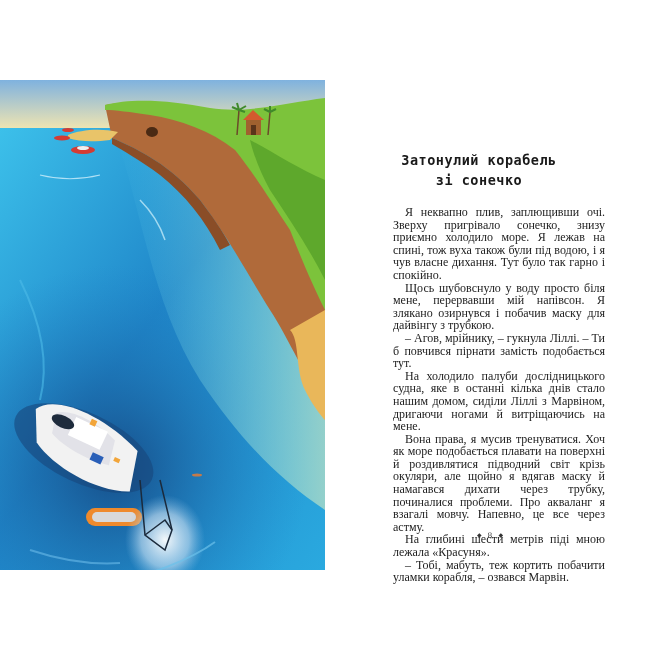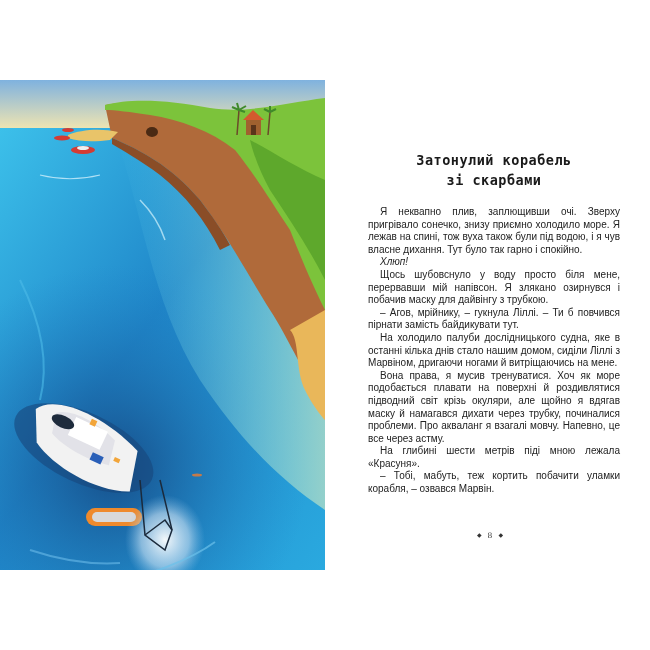--- a/index.html
+++ b/index.html
@@ -1,23 +1,23 @@
 <!DOCTYPE html>
 <html><head>
   <meta charset="utf-8">
   <style>
     html, body { margin: 0; padding: 0; background: #ffffff; }
     body { width: 650px; height: 650px; position: relative; overflow: hidden; font-family: "DejaVu Serif", serif; }
     .spread { position: absolute; inset: 0; }
     .illustration { position: absolute; left: 0; top: 80px; width: 325px; height: 490px; overflow: hidden; }
     .illustration svg { display: block; width: 325px; height: 490px; }
-    .text-page { position: absolute; left: 368px; top: 140px; width: 252px; }
+    .text-page { position: absolute; left: 353px; top: 140px; width: 252px; }
     .chapter-title { font-family: "DejaVu Sans Mono", "Liberation Mono", monospace; font-size: 13.5px; letter-spacing: 0.5px; text-align: center; line-height: 20px; color: #1a1a1a; margin: 10px 0 16px 0; }
     .chapter-title span { display: block; }
-    .body-text { font-family: Liberation Sans, sans-serif; font-size: 10px; line-height: 12.6px; color: #222; text-align: justify; hyphens: manual; }
+    .body-text { font-family: Liberation Serif, serif; font-size: 12px; line-height: 12.6px; color: #222; text-align: justify; hyphens: manual; margin-left: 40px; }
     .body-text p { margin: 0; text-indent: 12px; }
     .body-text p.interj { font-style: italic; }
     .folio { position: absolute; left: 450px; top: 531px; width: 80px; text-align: center; font-family: "DejaVu Serif", serif; font-size: 7.5px; color: #333; }
     .folio .orn { font-size: 6px; margin: 0 6px; color: #333; vertical-align: 1px; }
   </style>
 </head>
 <body>
 
 <div class="spread">
 
@@ -113,27 +113,26 @@
 
       <path d="M30,470 C60,480 90,485 120,483" stroke="#5fb2e2" stroke-width="2" fill="none" opacity="0.7"></path>
       <path d="M120,500 C150,495 190,480 215,462" stroke="#6bc0ea" stroke-width="2" fill="none" opacity="0.7"></path>
       <path d="M20,200 C40,240 50,280 40,320" stroke="#4dbbe7" stroke-width="2" fill="none" opacity="0.6"></path>
     </svg>
   </div>
 
   <div class="text-page">
     <h1 class="chapter-title">
       <span>Затонулий корабель</span>
-      <span>зі скарбами</span>
+      <span>зі сонечко</span>
     </h1>
     <div class="body-text">
       <p>Я неквапно плив, заплющивши очі. Зверху пригрівало сонечко, знизу приємно холодило море. Я лежав на спині, тож вуха також були під водою, і я чув власне дихання. Тут було так гарно і спокійно.</p>
-      <p class="interj">Хлюп!</p>
       <p>Щось шубовснуло у воду просто біля мене, перервавши мій напівсон. Я злякано озирнувся і побачив маску для дайвінгу з трубкою.</p>
-      <p>– Агов, мрійнику, – гукнула Ліллі. – Ти б повчився пірнати замість байдикувати тут.</p>
+      <p>– Агов, мрійнику, – гукнула Ліллі. – Ти б повчився пірнати замість подобається тут.</p>
       <p>На холодило палуби дослідницького судна, яке в останні кілька днів стало нашим домом, сиділи Ліллі з Марвіном, дригаючи ногами й витріщаючись на мене.</p>
       <p>Вона права, я мусив тренуватися. Хоч як море подобається плавати на поверхні й роздивлятися підводний світ крізь окуляри, але щойно я вдягав маску й намагався дихати через трубку, починалися проблеми. Про акваланг я взагалі мовчу. Напевно, це все через астму.</p>
       <p>На глибині шести метрів піді мною лежала «Красуня».</p>
       <p>– Тобі, мабуть, теж кортить побачити уламки корабля, – озвався Марвін.</p>
     </div>
   </div>
 
   <div class="folio">
     <span class="orn">◆</span><span>8</span><span class="orn">◆</span>
   </div>

